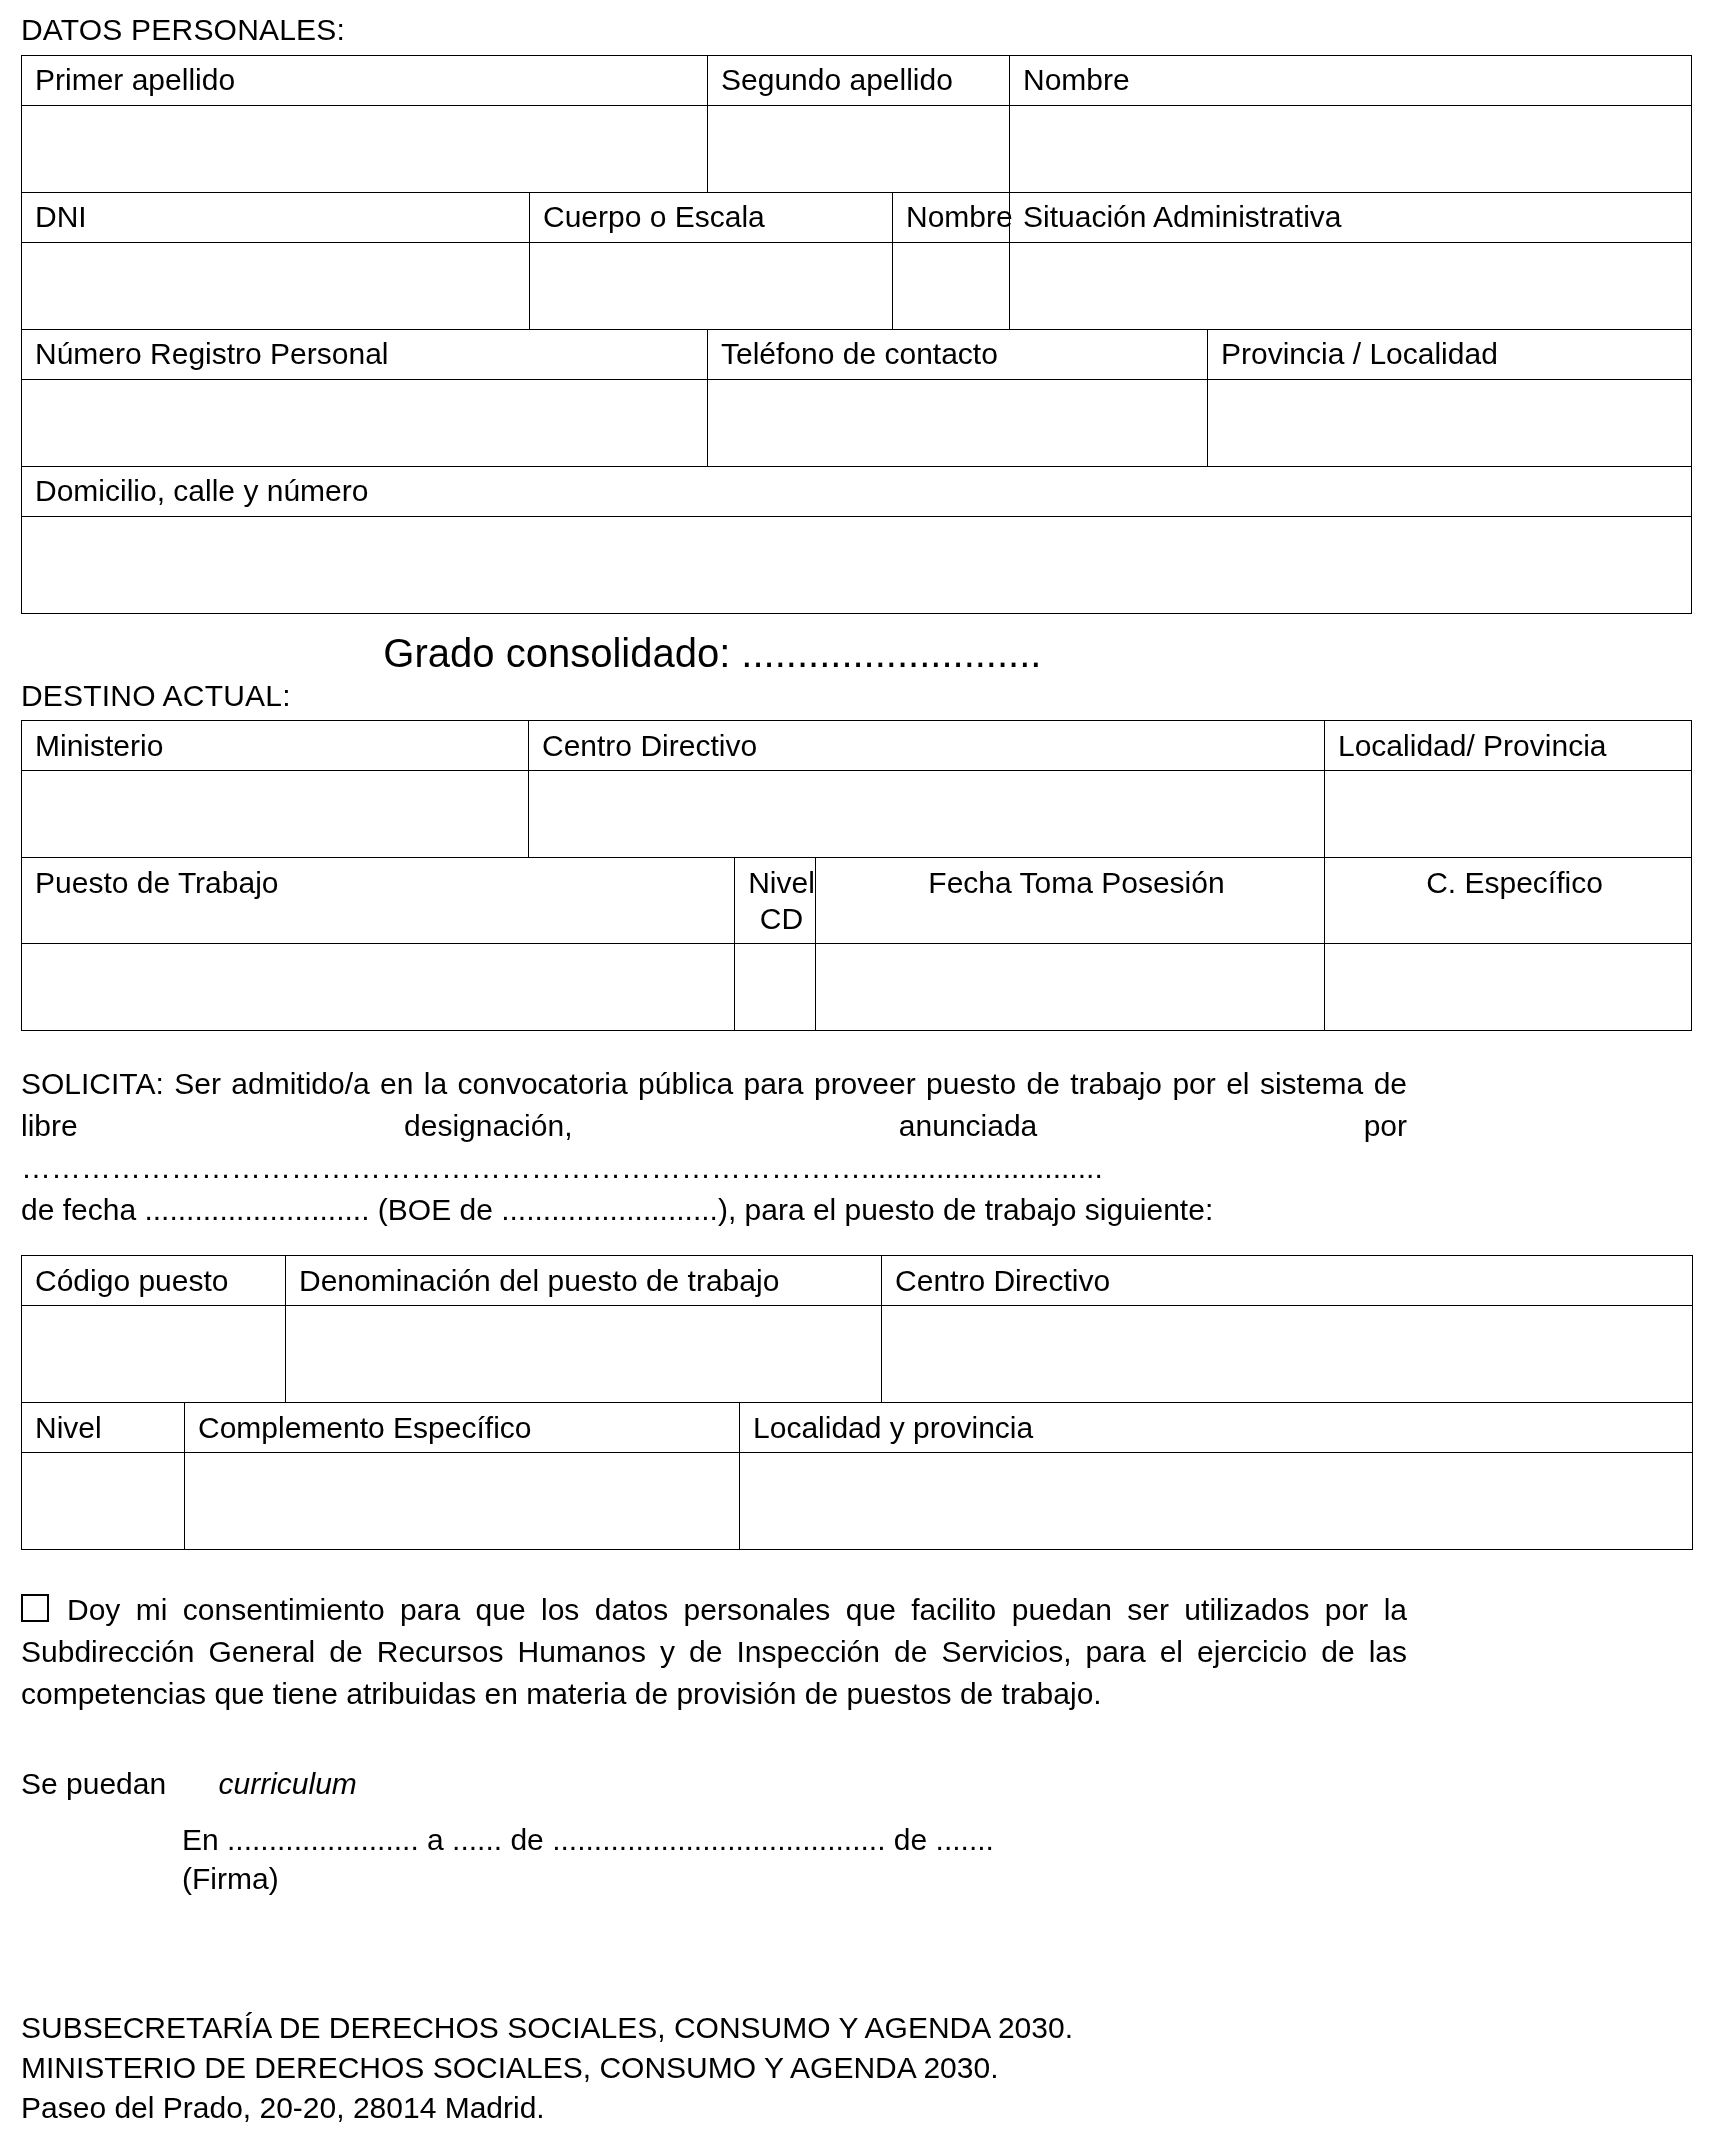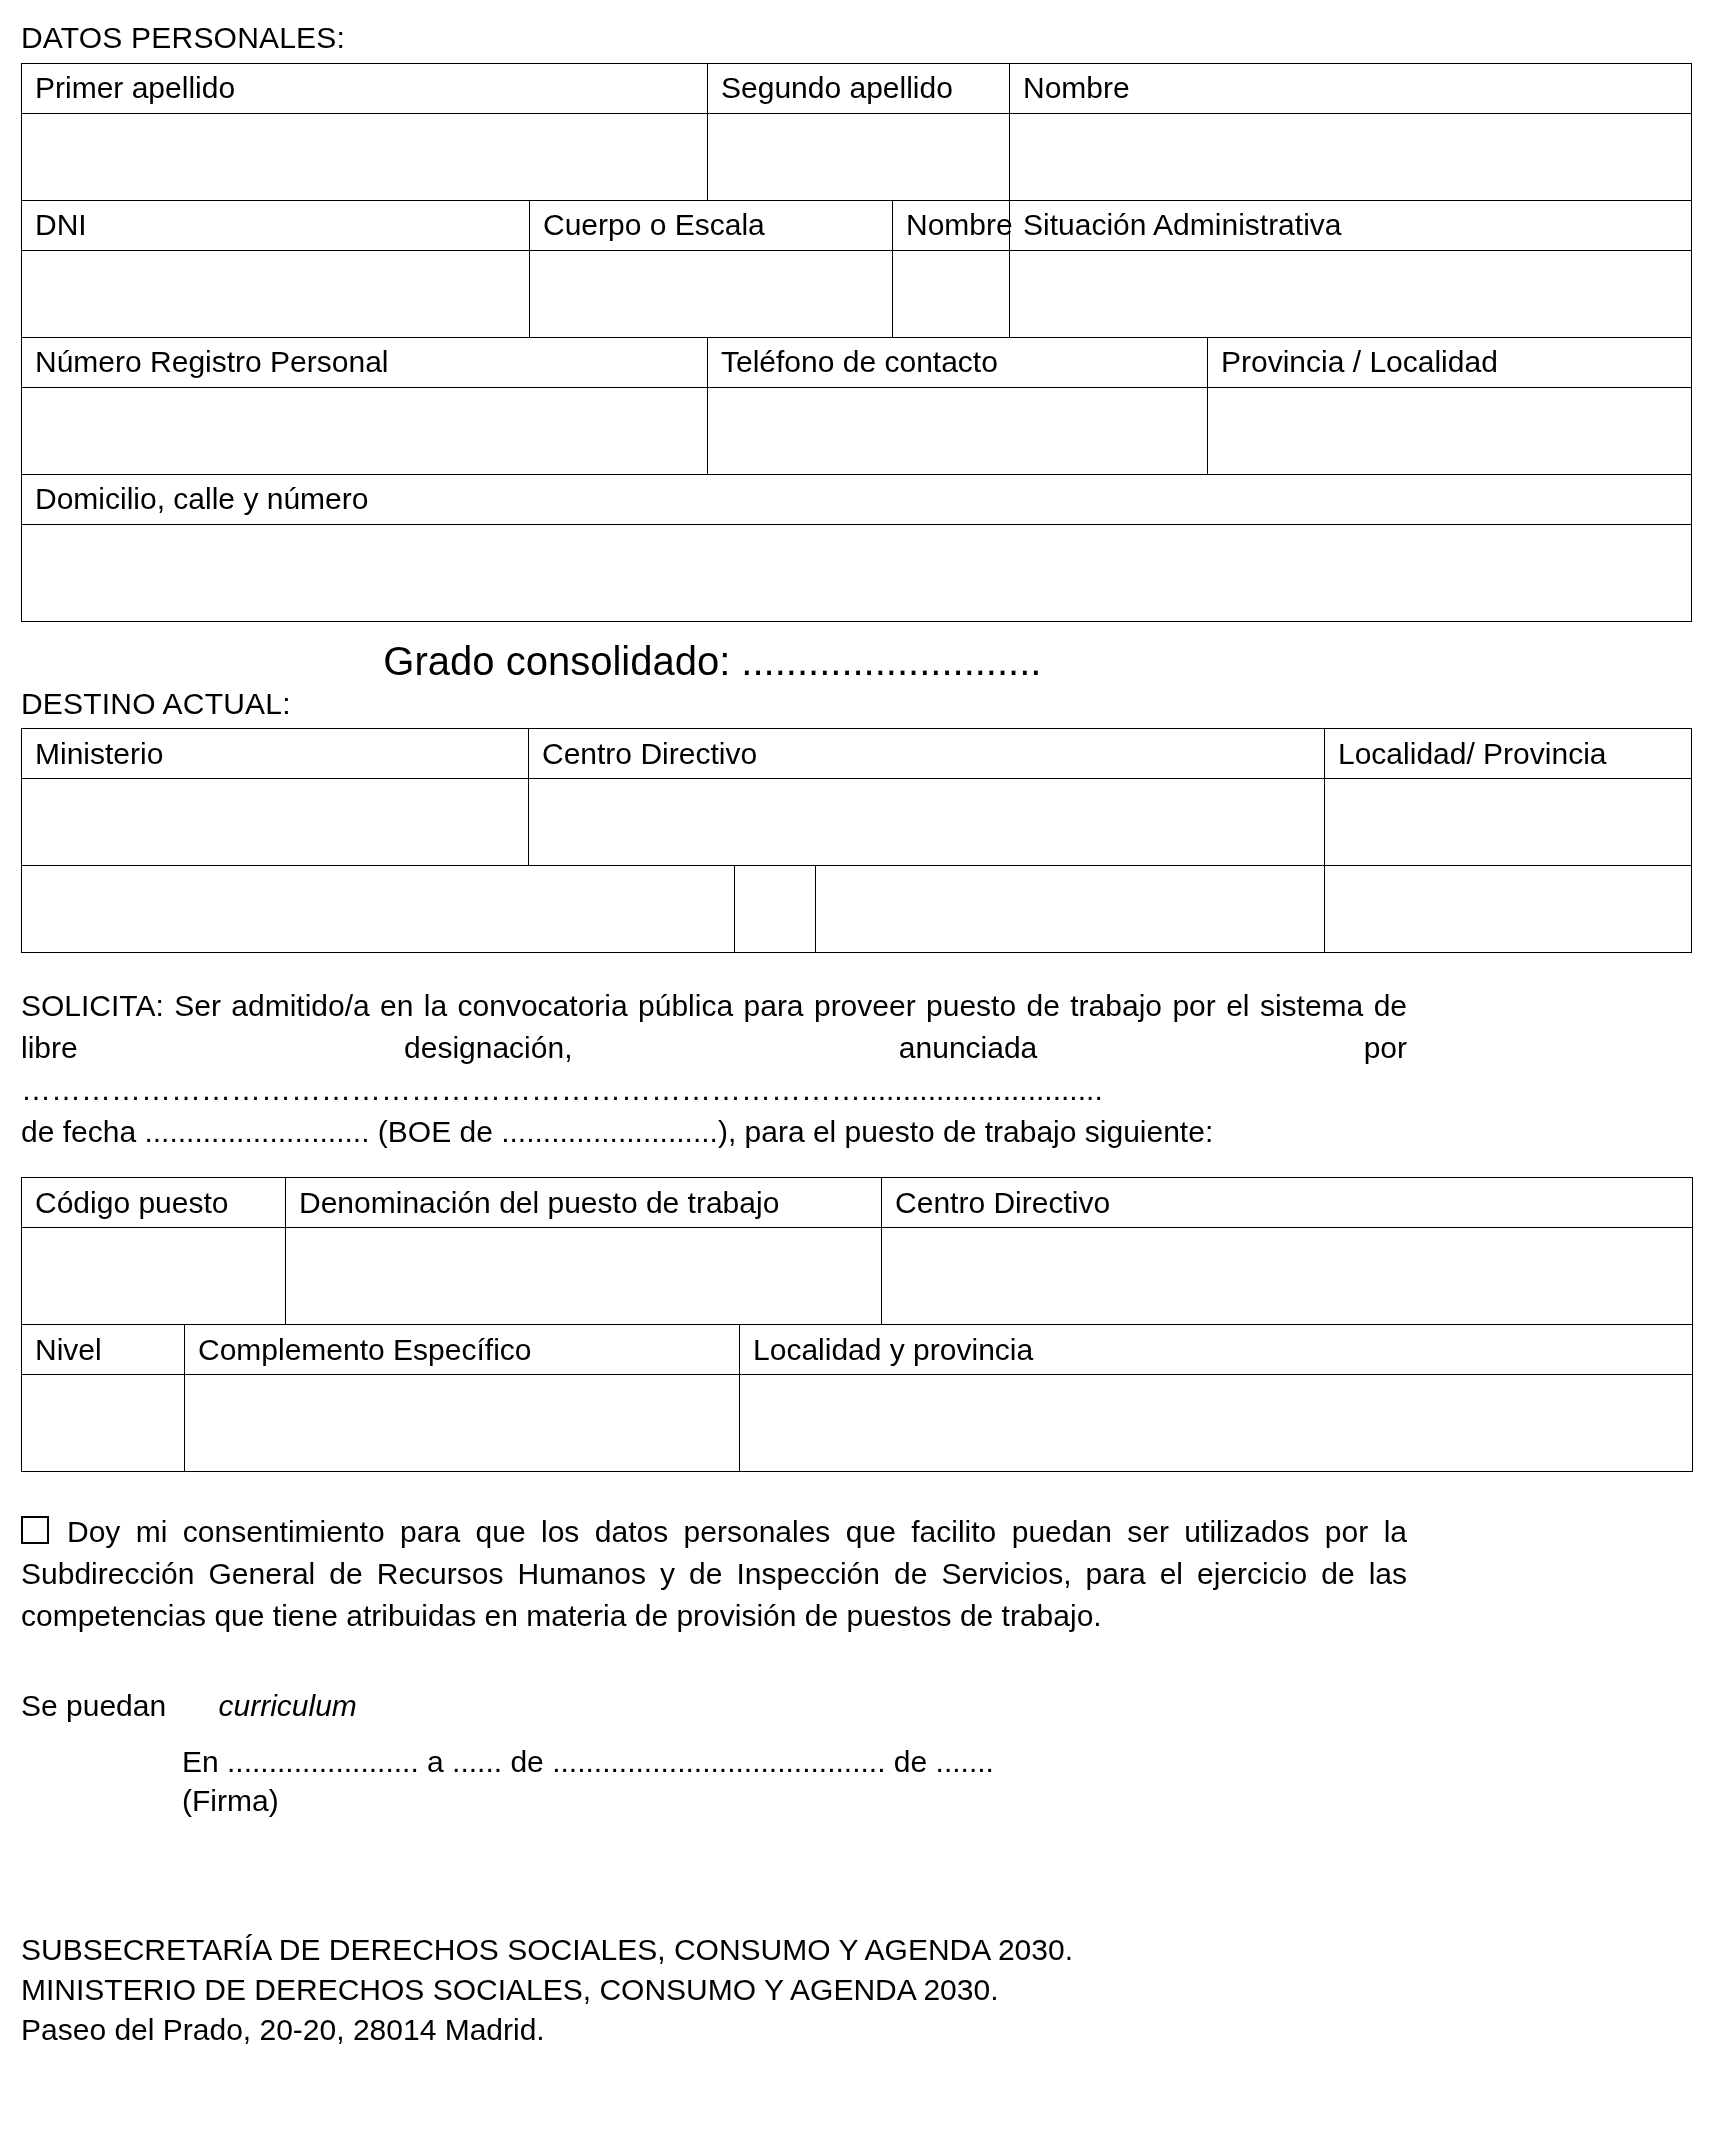--- a/index.html
+++ b/index.html
@@ -12,21 +12,21 @@
     height: 2151px;
     font-family: "Liberation Sans", sans-serif;
     color: #000000;
     -webkit-font-smoothing: antialiased;
   }
   .page {
     position: relative;
     width: 1428px;
     height: 2151px;
     box-sizing: border-box;
-    padding: 8px 21px;
+    padding: 0 21px;
   }
 
   
   .section-title {
     font-size: 30px;
     line-height: 37px;
     letter-spacing: 0.2px;
     margin: 0;
     padding: 0;
   }
@@ -204,20 +204,26 @@
         <td class="lbl" colspan="2">Ministerio</td>
         <td class="lbl" colspan="3">Centro Directivo</td>
         <td class="lbl">Localidad/ Provincia</td>
       </tr>
       <tr>
         <td class="blank" colspan="2"></td>
         <td class="blank" colspan="3"></td>
         <td class="blank"></td>
       </tr>
       <tr>
+        <td class="lbl" colspan="3">Puesto de Trabajo</td>
+        <td class="lbl center">Nivel CD</td>
+        <td class="lbl center">Fecha Toma Posesión</td>
+        <td class="lbl center">C. Específico</td>
+      </tr>
+      <tr>
         <td class="blank" colspan="3"></td>
         <td class="blank"></td>
         <td class="blank"></td>
         <td class="blank"></td>
       </tr>
     </tbody>
   </table>
 
   <div class="sp40"></div>
 

